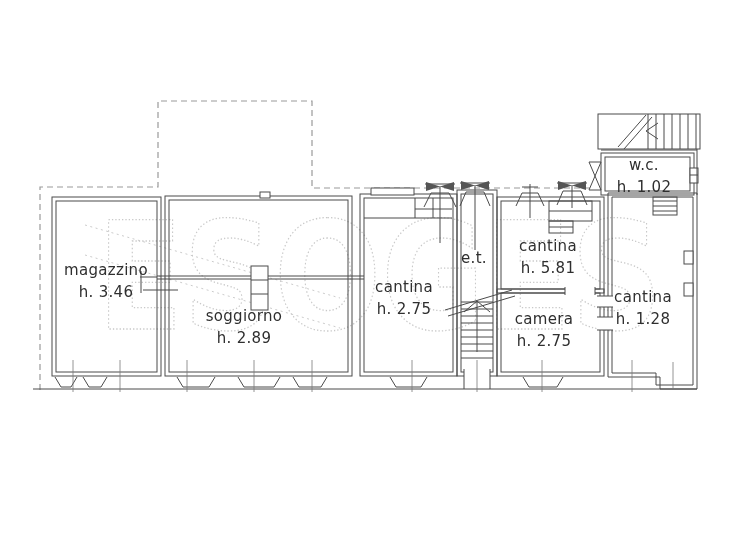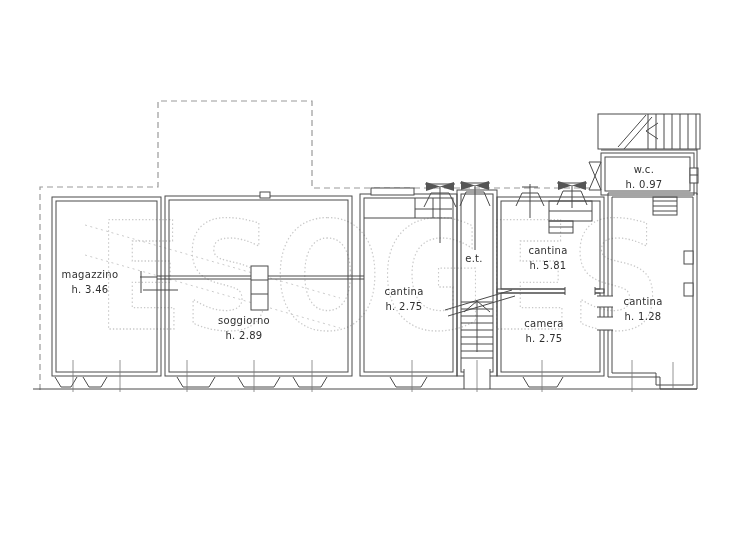--- a/index.html
+++ b/index.html
@@ -7,21 +7,21 @@
     position:relative;
     width:744px; height:558px;
     background:#ffffff;
     overflow:hidden;
     font-family:"DejaVu Sans", sans-serif;
   }
   .plan-svg { position:absolute; left:0; top:0; }
   .room-label {
     position:absolute;
     transform:translate(-50%,-50%);
-    font-size:10px;
+    font-size:15px;
     color:#2f2f2f;
     text-align:center;
     line-height:1.45;
     letter-spacing:0.3px;
     white-space:nowrap;
   }
   .wm-text {
     font-family:"DejaVu Sans", sans-serif;
     font-weight:bold;
   }
@@ -198,21 +198,21 @@
   <g stroke="#4b4b4b" stroke-width="1" fill="none">
     <path d="M33,389 H697"></path>
   </g>
   <g stroke="#7a7a7a" stroke-width="0.8" fill="none">
     <path d="M73,360 V392 M120,360 V392 M187,360 V392 M254,360 V392
              M312,360 V392 M412,360 V392 M477,360 V392 M542,360 V392
              M632,360 V392 M673,362 V388"></path>
   </g>
 </svg>
 
-<div class="room-label" style="left:90px; top:282px;">
+<div class="room-label" style="left:106px; top:282px;">
   <div>magazzino</div>
   <div>h. 3.46</div>
 </div>
 
 <div class="room-label" style="left:244px; top:328px;">
   <div>soggiorno</div>
   <div>h. 2.89</div>
 </div>
 
 <div class="room-label" style="left:404px; top:299px;">
@@ -229,21 +229,21 @@
   <div>h. 5.81</div>
 </div>
 
 <div class="room-label" style="left:544px; top:331px;">
   <div>camera</div>
   <div>h. 2.75</div>
 </div>
 
 <div class="room-label" style="left:644px; top:177px;">
   <div>w.c.</div>
-  <div>h. 0.97</div>
+  <div>h. 1.02</div>
 </div>
 
 <div class="room-label" style="left:643px; top:309px;">
   <div>cantina</div>
   <div>h. 1.28</div>
 </div>
 
 </div>
 
 </body></html>

